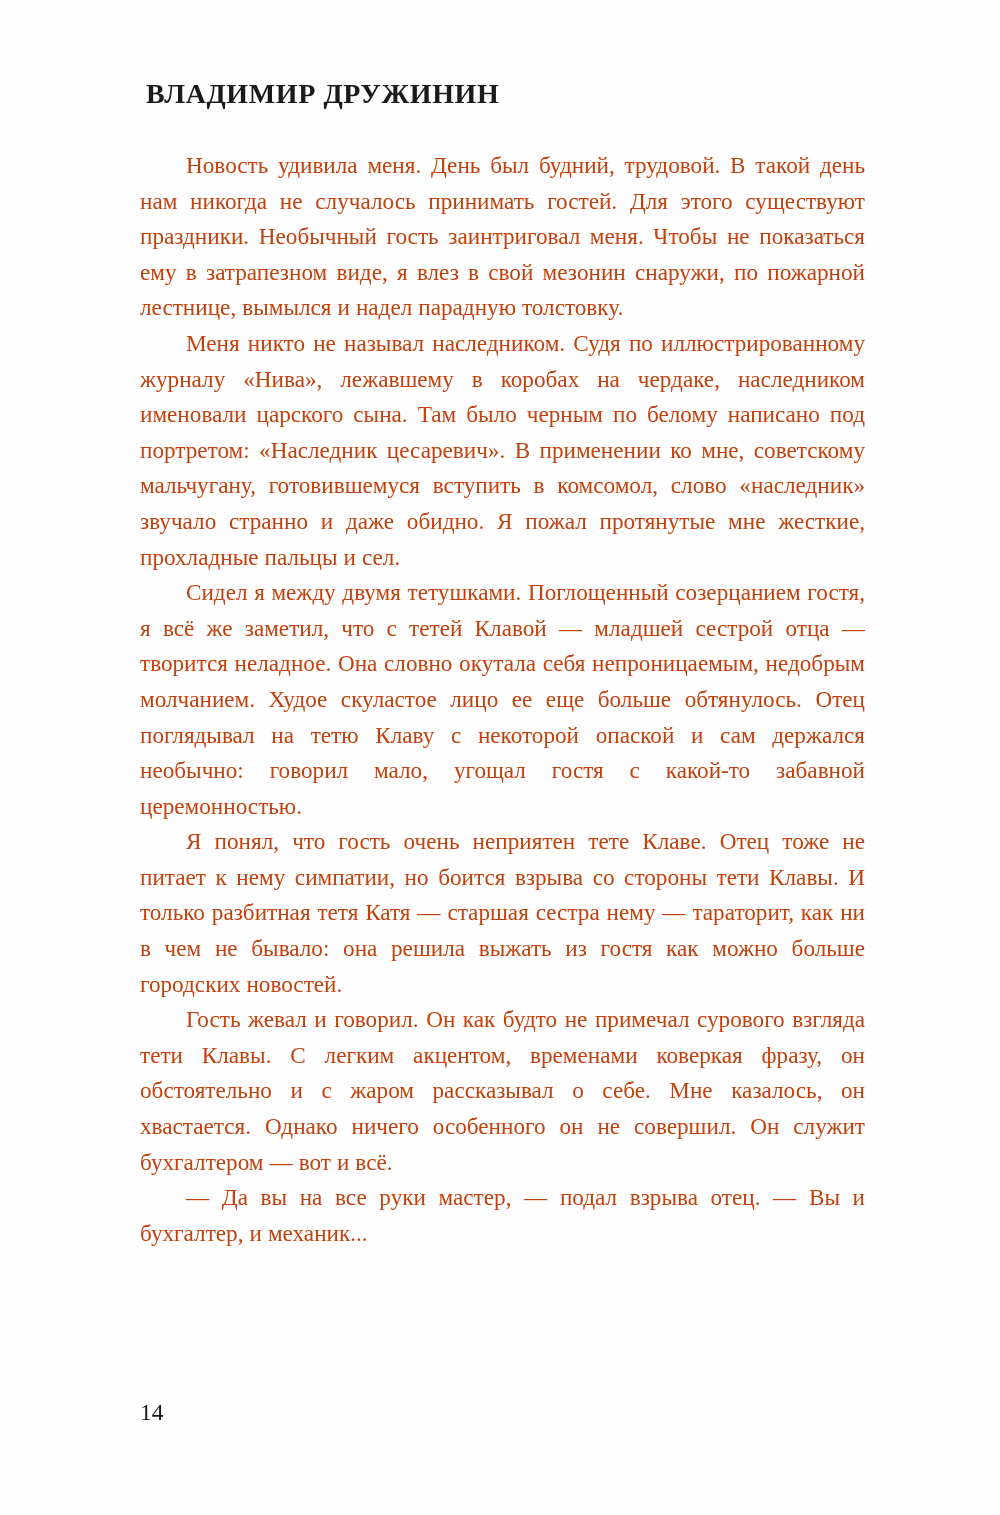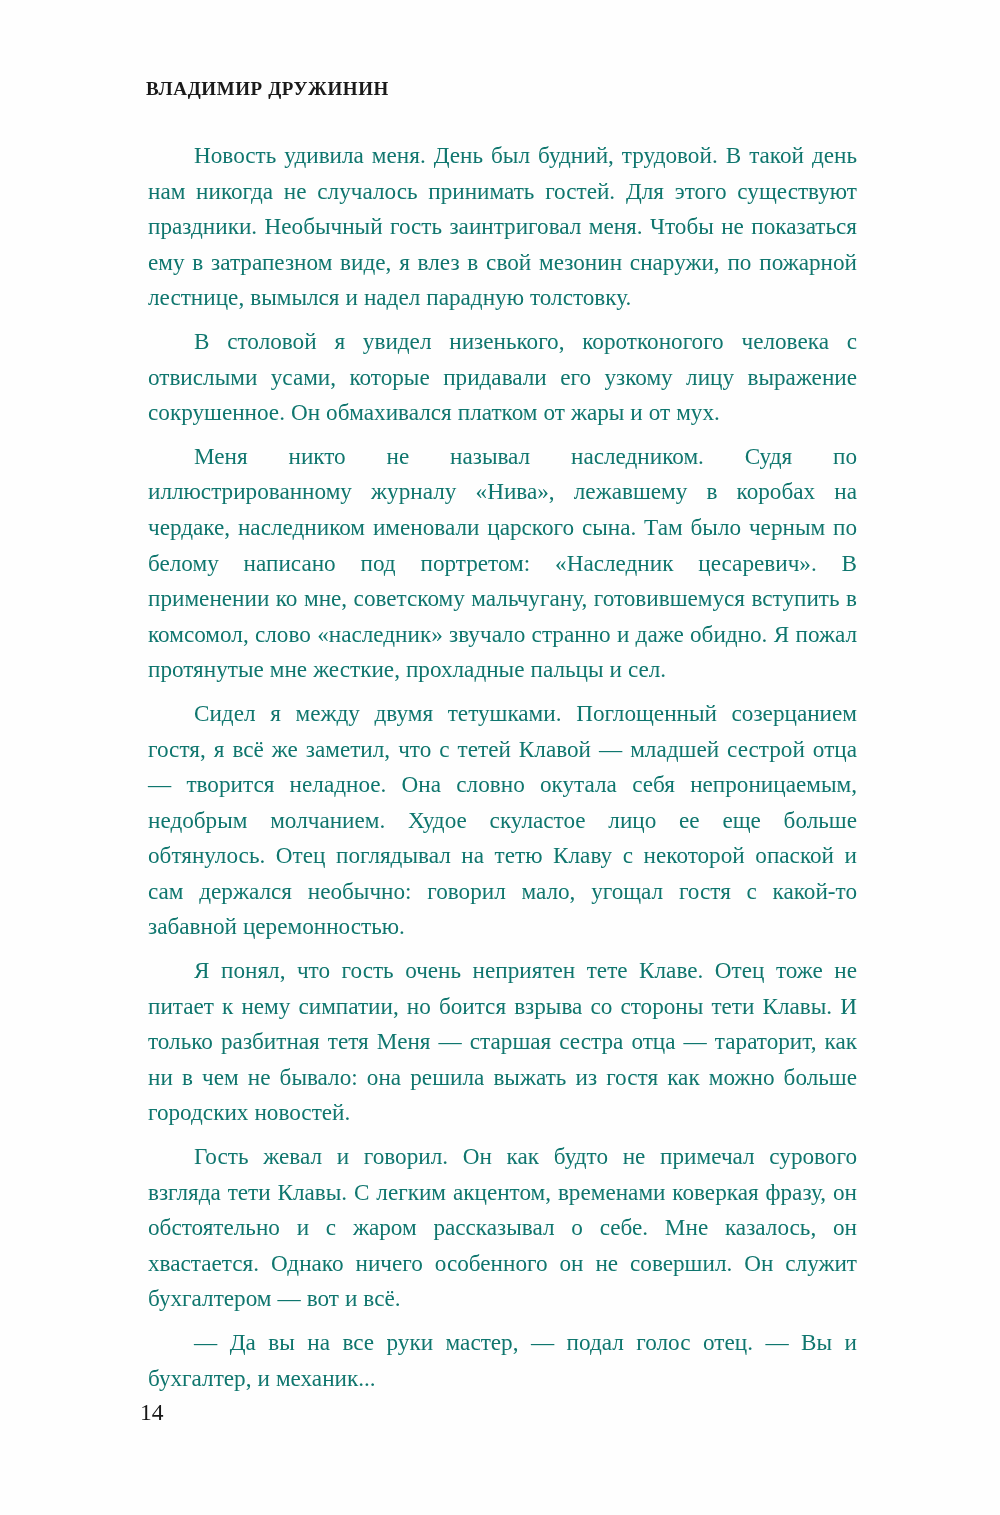--- a/index.html
+++ b/index.html
@@ -24,34 +24,34 @@
     background: #fefefe;
   }
   .content {
     position: absolute;
     left: 140px;
     top: 78px;
     width: 725px;
   }
   .running-head {
     font-family: "Liberation Serif", serif;
-    font-size: 19px;
+    font-size: 28px;
     letter-spacing: 0.6px;
     font-weight: 700;
     text-transform: uppercase;
     color: #1a1a1a;
     margin: 0 0 38px 6px;
   }
   .body-text p {
-    margin: 8px;
+    margin: 0;
     font-size: 23.2px;
     line-height: 35.6px;
     text-align: justify;
     text-indent: 46px;
-    color: #0f766e;
+    color: #c2410c;
     -webkit-hyphens: manual;
     hyphens: manual;
     word-spacing: 0.2px;
   }
   .folio {
     position: absolute;
     left: 140px;
     top: 1399px;
     font-size: 23.5px;
     font-weight: 400;
@@ -62,25 +62,24 @@
 <body>
 
 <div class="page">
 
   <div class="content">
 
     <div class="running-head">ВЛАДИМИР ДРУЖИНИН</div>
 
     <div class="body-text">
       <p>Новость удивила меня. День был будний, трудовой. В такой день нам никогда не случалось принимать гостей. Для этого существуют праздники. Необычный гость заинтриговал меня. Чтобы не показаться ему в затрапезном виде, я влез в свой мезонин снаружи, по пожарной лестнице, вымылся и надел парадную толстовку.</p>
-      <p>В столовой я увидел низенького, коротконогого человека с отвислыми усами, которые придавали его узкому лицу выражение сокрушенное. Он обмахивался платком от жары и от мух.</p>
       <p>Меня никто не называл наследником. Судя по иллюстрированному журналу «Нива», лежавшему в коробах на чердаке, наследником именовали царского сына. Там было черным по белому написано под портретом: «Наследник цесаревич». В применении ко мне, советскому мальчугану, готовившемуся вступить в комсомол, слово «наследник» звучало странно и даже обидно. Я пожал протянутые мне жесткие, прохладные пальцы и сел.</p>
       <p>Сидел я между двумя тетушками. Поглощенный созерцанием гостя, я всё же заметил, что с тетей Клавой — младшей сестрой отца — творится неладное. Она словно окутала себя непроницаемым, недобрым молчанием. Худое скуластое лицо ее еще больше обтянулось. Отец поглядывал на тетю Клаву с некоторой опаской и сам держался необычно: говорил мало, угощал гостя с какой-то забавной церемонностью.</p>
-      <p>Я понял, что гость очень неприятен тете Клаве. Отец тоже не питает к нему симпатии, но боится взрыва со стороны тети Клавы. И только разбитная тетя Меня — старшая сестра отца — тараторит, как ни в чем не бывало: она решила выжать из гостя как можно больше городских новостей.</p>
+      <p>Я понял, что гость очень неприятен тете Клаве. Отец тоже не питает к нему симпатии, но боится взрыва со стороны тети Клавы. И только разбитная тетя Катя — старшая сестра нему — тараторит, как ни в чем не бывало: она решила выжать из гостя как можно больше городских новостей.</p>
       <p>Гость жевал и говорил. Он как будто не примечал сурового взгляда тети Клавы. С легким акцентом, временами коверкая фразу, он обстоятельно и с жаром рассказывал о себе. Мне казалось, он хвастается. Однако ничего особенного он не совершил. Он служит бухгалтером — вот и всё.</p>
-      <p>— Да вы на все руки мастер, — подал голос отец. — Вы и бухгалтер, и механик...</p>
+      <p>— Да вы на все руки мастер, — подал взрыва отец. — Вы и бухгалтер, и механик...</p>
     </div>
 
   </div>
 
   <div class="folio">14</div>
 
 </div>
 
 </body></html>

